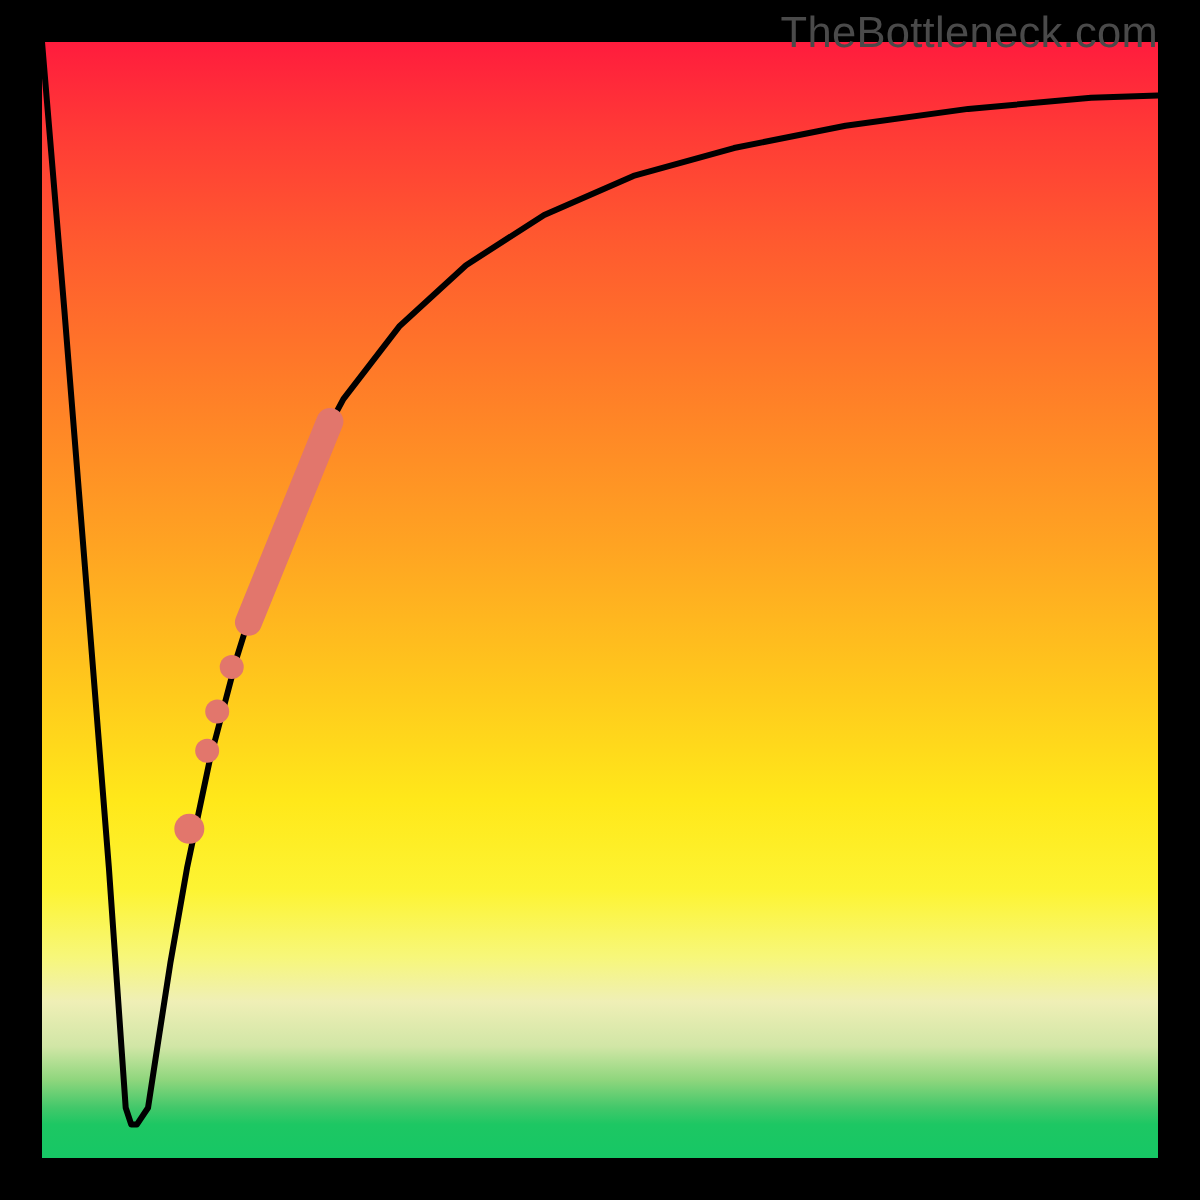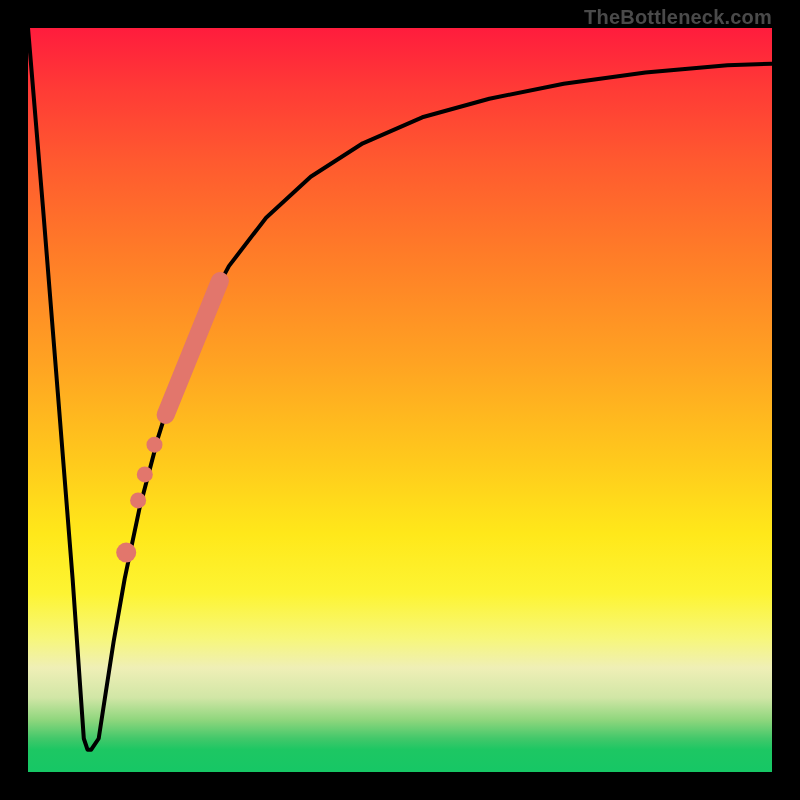--- a/index.html
+++ b/index.html
@@ -45,22 +45,22 @@
       #42c86a 95.5%,
       #1dc763 97%,
       #16c765 100%
     );
   }
   .attribution {
     position: absolute;
     top: 6px;
     right: 28px;
     color: #4a4a4a;
-    font-size: 20px;
-    font-weight: 700;
+    font-size: 29px;
+    font-weight: 400;
     letter-spacing: 0.2px;
   }
   svg.overlay {
     position: absolute;
     left: 28px;
     top: 28px;
     width: 744px;
     height: 744px;
     overflow: visible;
   }

